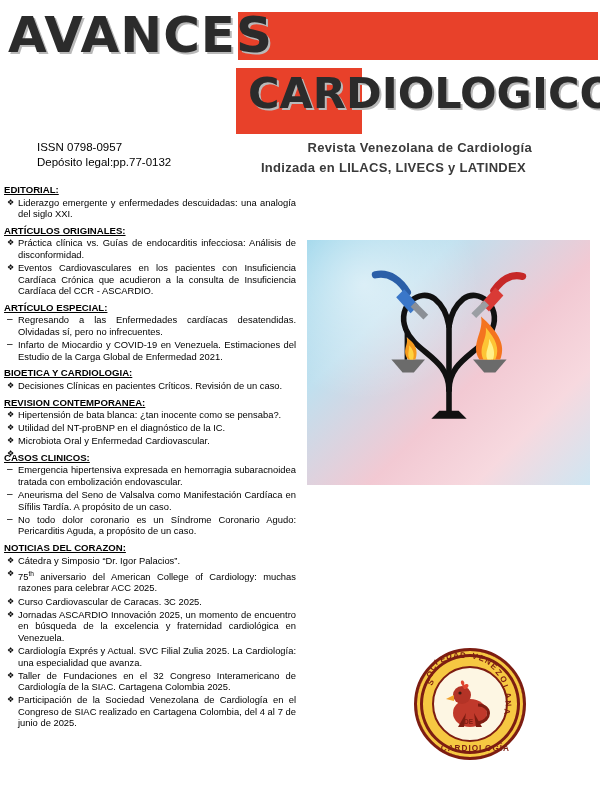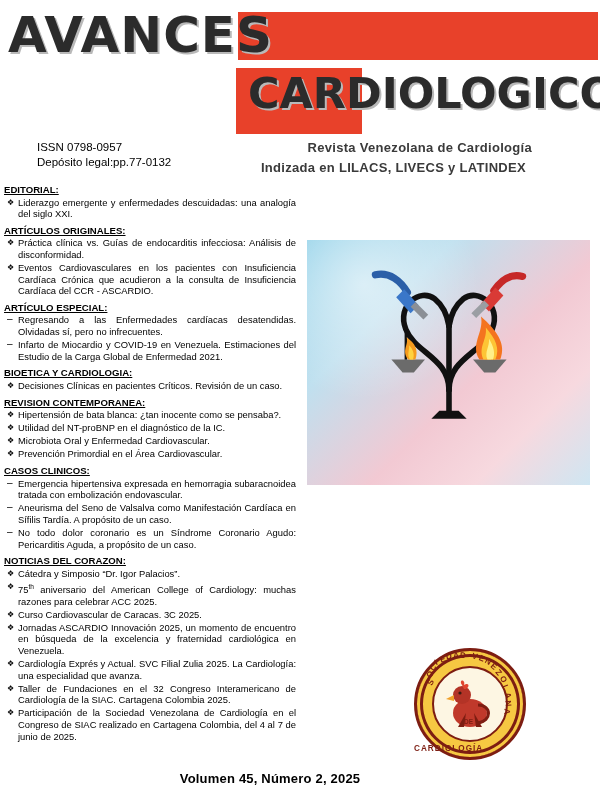--- a/index.html
+++ b/index.html
@@ -121,21 +121,21 @@
   .logo-text{
     position:absolute;inset:0;
   }
   .logo-text span{
     position:absolute;
     font-size:8.2px;font-weight:bold;color:#7d1d12;
     transform-origin:center center;
     white-space:nowrap;
   }
   .logo-bottom{
-    position:absolute;left:0;right:16px;bottom:7px;text-align:left;
+    position:absolute;left:0;right:16px;bottom:7px;text-align:right;
     font-size:8.2px;font-weight:bold;color:#7d1d12;letter-spacing:1px;
   }
 
   
   .volume{
     position:absolute;left:0;right:0;bottom:14px;
     text-align:center;
     font-weight:bold;font-size:13px;color:#000;
     letter-spacing:0.2px;
   }
@@ -208,21 +208,21 @@
         </ul>
         <div class="sec-head">BIOETICA Y CARDIOLOGIA:</div>
         <ul class="items">
           <li><span class="bullet">❖</span><span>Decisiones Clínicas en pacientes Críticos. Revisión de un caso.</span></li>
         </ul>
         <div class="sec-head">REVISION CONTEMPORANEA:</div>
         <ul class="items">
           <li><span class="bullet">❖</span><span>Hipertensión de bata blanca: ¿tan inocente como se pensaba?.</span></li>
           <li><span class="bullet">❖</span><span>Utilidad del NT-proBNP en el diagnóstico de la IC.</span></li>
           <li><span class="bullet">❖</span><span>Microbiota Oral y Enfermedad Cardiovascular.</span></li>
-          <li><span class="bullet">❖</span><span>Prevención Primordial en el Área Cardiovascular.</span></li>
+          <li><span class="bullet">❖</span></li>
         </ul>
         <div class="sec-head">CASOS CLINICOS:</div>
         <ul class="items">
           <li class="dash"><span class="bullet">–</span><span>Emergencia hipertensiva expresada en hemorragia subaracnoidea tratada con embolización endovascular.</span></li>
           <li class="dash"><span class="bullet">–</span><span>Aneurisma del Seno de Valsalva como Manifestación Cardíaca en Sífilis Tardía. A propósito de un caso.</span></li>
           <li class="dash"><span class="bullet">–</span><span>No todo dolor coronario es un Síndrome Coronario Agudo: Pericarditis Aguda, a propósito de un caso.</span></li>
         </ul>
         <div class="sec-head">NOTICIAS DEL CORAZON:</div>
         <ul class="items">
           <li><span class="bullet">❖</span><span>Cátedra y Simposio “Dr. Igor Palacios”.</span></li>
@@ -267,14 +267,13 @@
       <span style="left:86px;top:27px;transform:rotate(58deg);">O</span>
       <span style="left:89px;top:35px;transform:rotate(68deg);">L</span>
       <span style="left:91px;top:43px;transform:rotate(76deg);">A</span>
       <span style="left:91px;top:51px;transform:rotate(84deg);">N</span>
       <span style="left:90px;top:59px;transform:rotate(92deg);">A</span>
       <span style="left:50px;top:70px;font-size:6.5px;">DE</span>
     </div>
     <div class="logo-bottom">CARDIOLOGÍA</div>
   </div>
 
-  <div class="volume">Volumen 45, Número  2, 2025</div>
 </div>
 
 </body></html>

